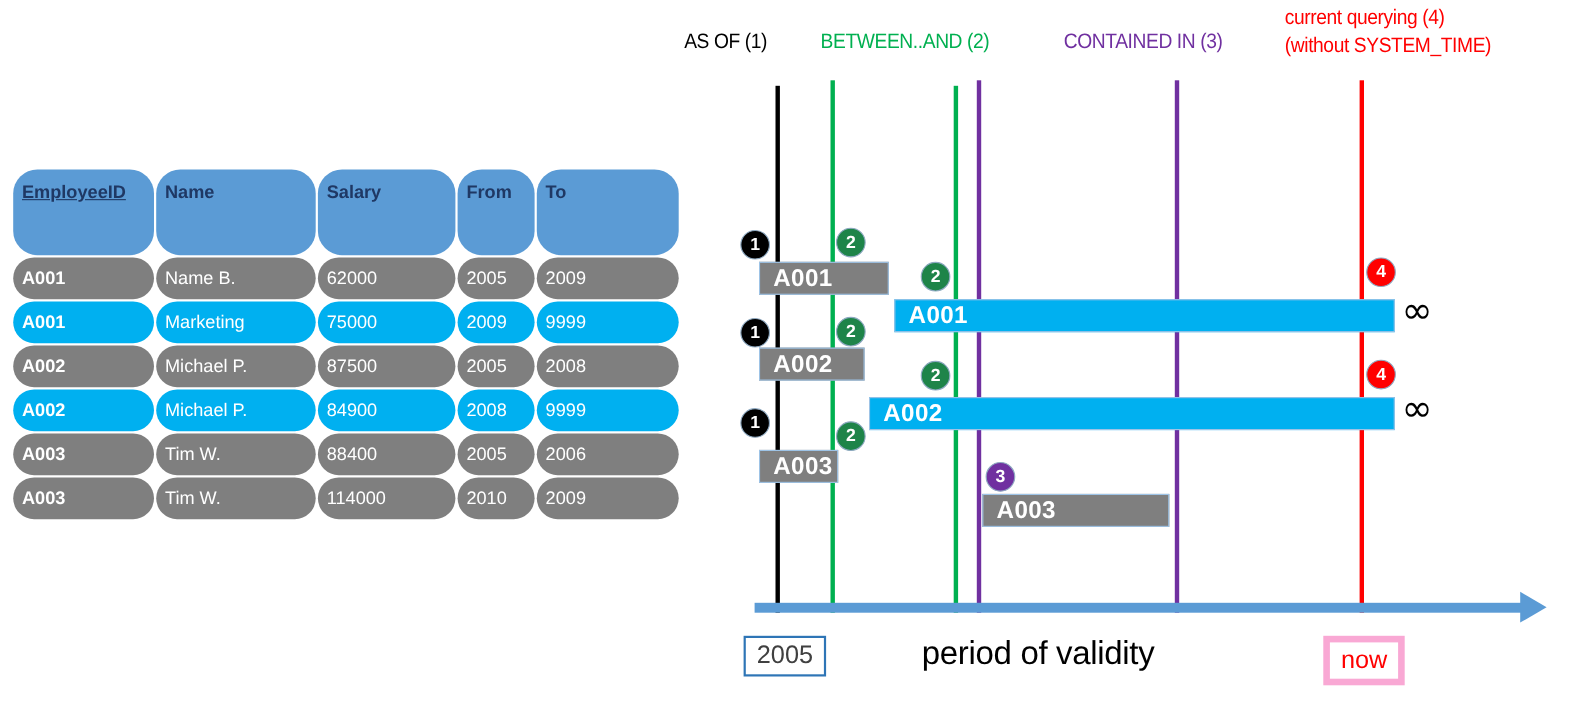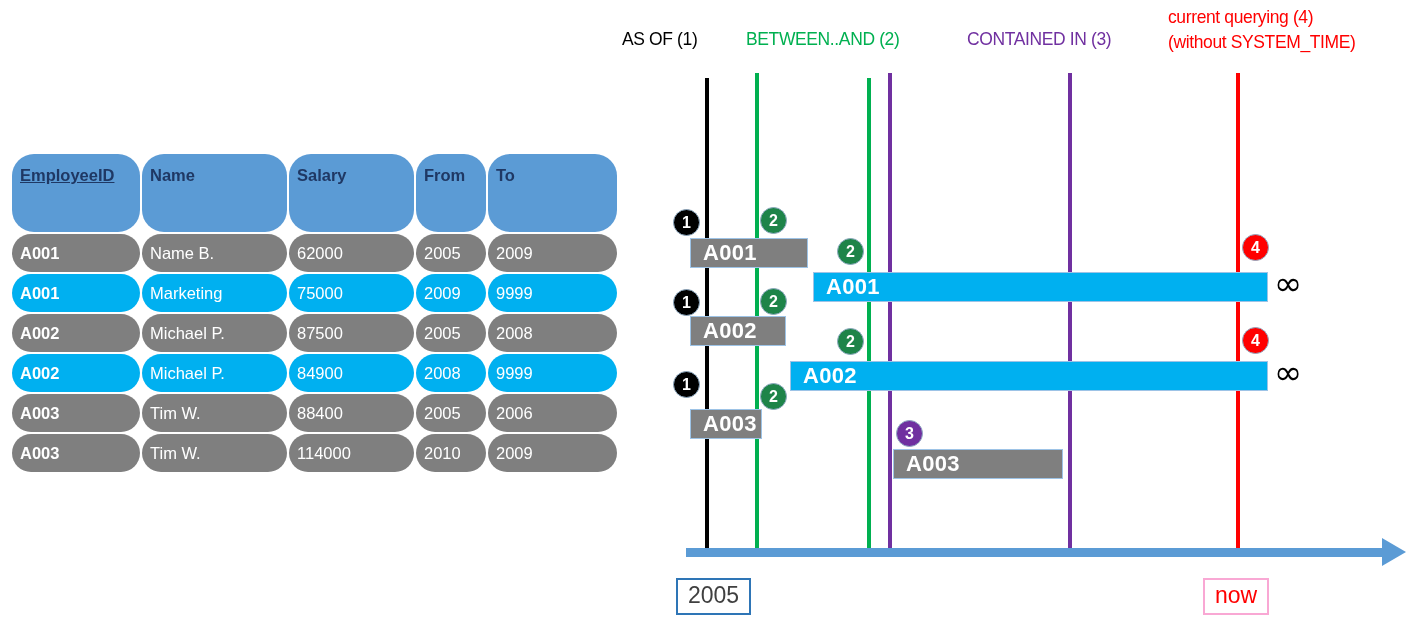--- a/index.html
+++ b/index.html
@@ -150,21 +150,21 @@
   }
 
   .axis-tag {
     position: absolute;
     font-size: 23px;
     padding: 2px 10px 4px 10px;
     background: #ffffff;
     white-space: nowrap;
   }
   .axis-tag.start { border: 2px solid #2E75B6; color: #404040; }
-  .axis-tag.now   { border: 2px solid #f9a8d4; color: #FF0000; }
+  .axis-tag.now   { border: 6px solid #f9a8d4; color: #FF0000; }
 
   .axis-caption {
     position: absolute;
     font-size: 30px;
     color: #000000;
     white-space: nowrap;
     letter-spacing: -0.3px;
   }
 </style>
 </head>
@@ -267,15 +267,16 @@
   <div class="marker m2" style="left:760px;  top:383px;">2</div>
   <div class="marker m3" style="left:896px;  top:420px;">3</div>
 
   <div class="infinity" style="left:1274px; top:266px;">∞</div>
   <div class="infinity" style="left:1274px; top:355px;">∞</div>
 
   <div class="axis-line"></div>
   <div class="axis-arrow"></div>
 
   <div class="axis-tag start" style="left:676px; top:578px;">2005</div>
+  <div class="axis-caption" style="left:838px; top:578px;">period of validity</div>
   <div class="axis-tag now" style="left:1203px; top:578px;">now</div>
 
 </div>
 
 </body></html>

